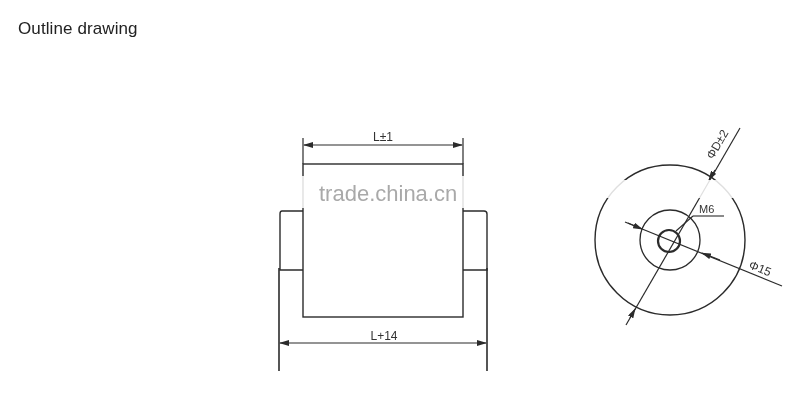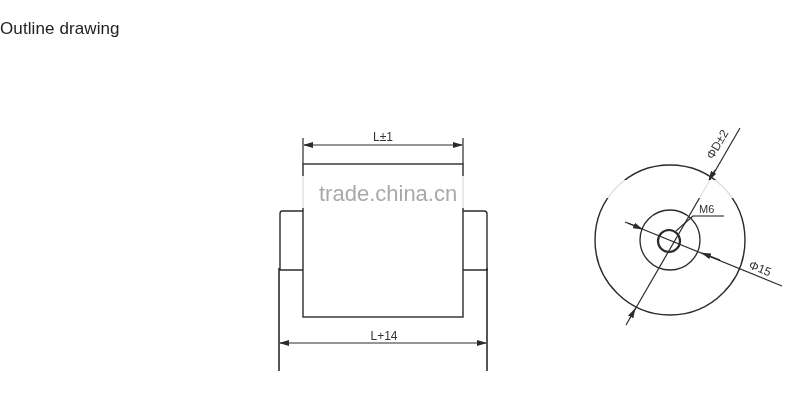--- a/index.html
+++ b/index.html
@@ -1,18 +1,18 @@
 <!DOCTYPE html>
 <html><head>
   <meta charset="utf-8">
   <style>
     html, body { margin: 0; padding: 0; background: #ffffff; }
     body { width: 800px; height: 404px; position: relative; overflow: hidden;
            font-family: "Liberation Sans", sans-serif; }
-    .title { position: absolute; left: 0; top: 19px; font-size: 17px; color: #222222;
+    .title { position: absolute; left: 18px; top: 19px; font-size: 17px; color: #222222;
              font-family: "Liberation Sans", sans-serif; letter-spacing: 0.1px; }
     svg { position: absolute; left: 0; top: 0; }
     .dim-text { font-family: "Liberation Sans", sans-serif; font-size: 12px; fill: #333333; }
     .watermark { font-family: "Liberation Sans", sans-serif; font-size: 22px; fill: #a9a9a9; }
     .stroke { stroke: #2b2b2b; fill: none; }
   </style>
 </head>
 <body>
 
 <div class="title">Outline drawing</div>

